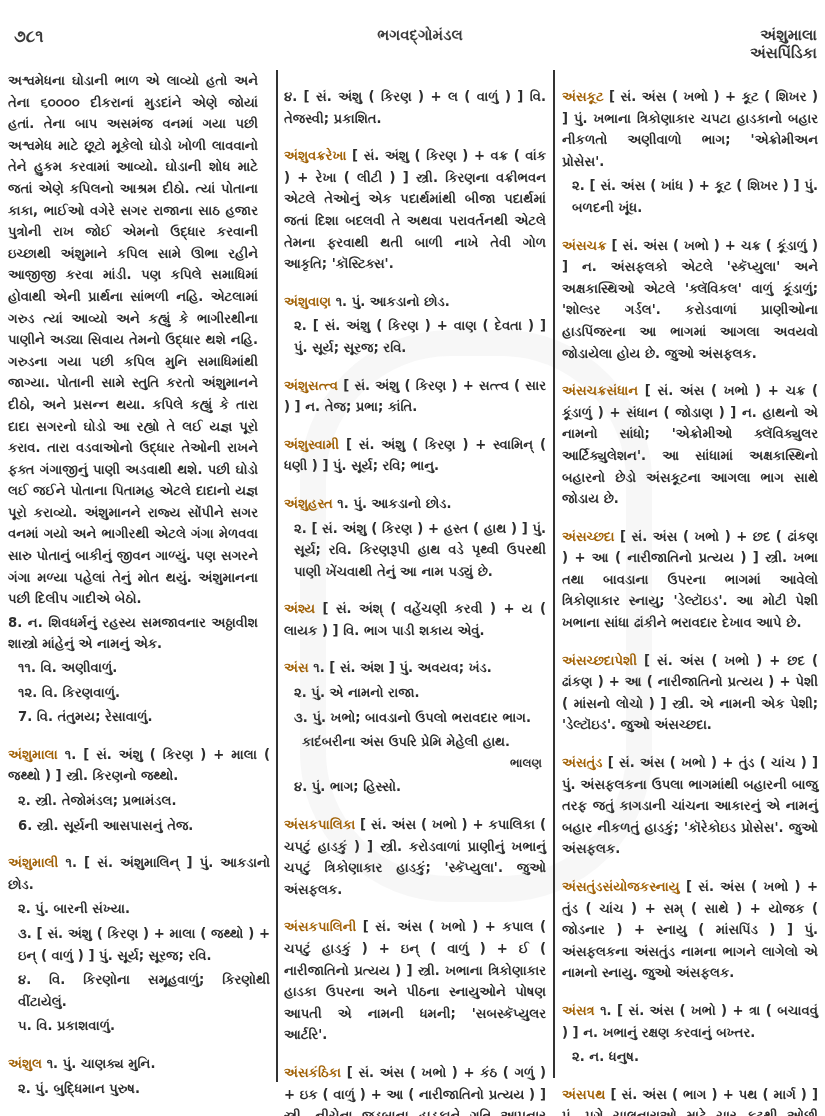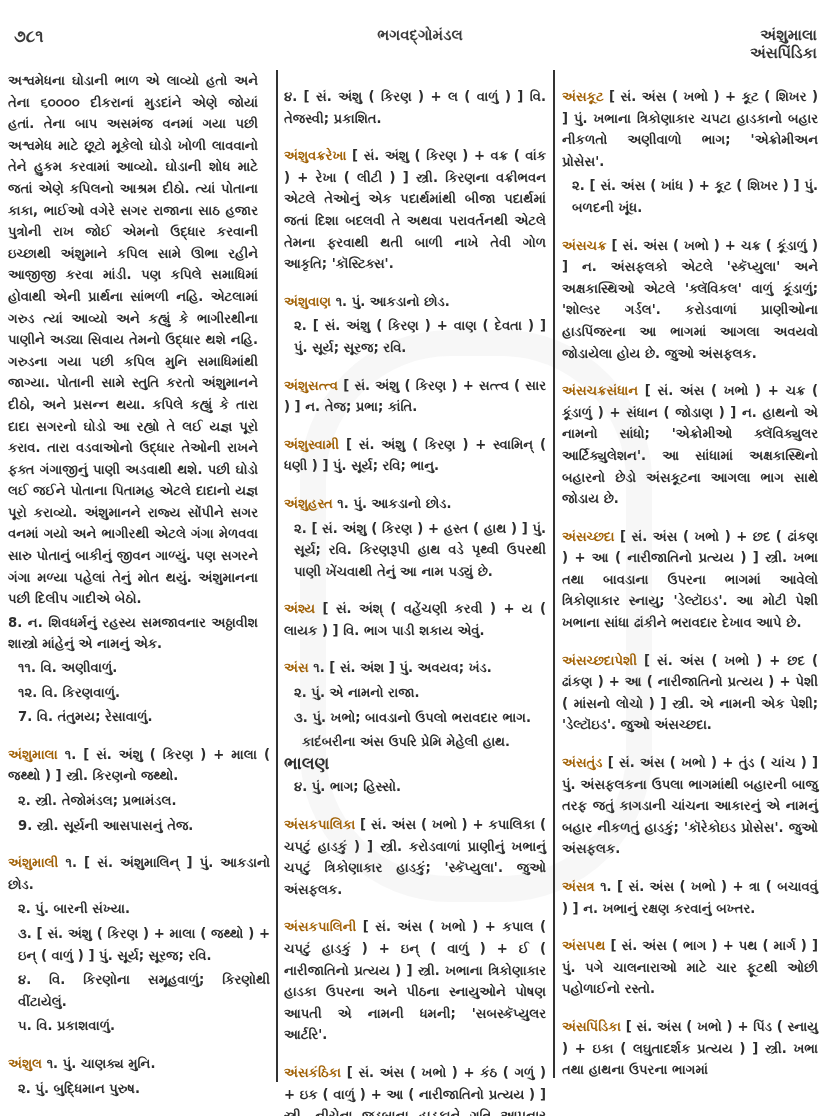--- a/index.html
+++ b/index.html
@@ -19,21 +19,21 @@
   .col-mid { left: 284px; width: 262px; }
   .col-right { left: 562px; width: 256px; }
   .rule { position: absolute; top: 70px; width: 2px; background: #333; }
   .rule-1 { left: 276px; height: 1012px; }
   .rule-2 { left: 553px; height: 1008px; }
   .entry { margin: 16px 0 3px 0; }
   .entry .hw { font-weight: 900; color: #a16207; }
   .sense { margin: 0 0 3px 10px; }
   .para { margin: 0 12px 2px 0; }
   .quote { margin: 2px 0 0 18px; font-size: 13px; }
-  .quote-src { text-align: left; font-size: 17px; margin: 0 4px 2px 0; font-family: Liberation Serif, serif; }
+  .quote-src { text-align: right; font-size: 12px; margin: 0 4px 2px 0; font-family: Liberation Serif, serif; }
   .watermark {
     position: absolute; left: 300px; top: 330px; width: 300px; height: 520px;
     border-radius: 150px; border: 26px solid rgba(200,200,200,0.14);
     pointer-events: none;
   }
 </style>
 </head>
 <body>
 
 <div class="watermark"></div>
@@ -55,21 +55,21 @@
   <div class="para">8. ન. શિવધર્મનું રહસ્ય સમજાવનાર અઠ્ઠાવીશ શાસ્ત્રો માંહેનું એ નામનું એક.</div>
   <div class="sense">૧૧. વિ. અણીવાળું.</div>
   <div class="sense">૧૨. વિ. કિરણવાળું.</div>
   <div class="sense">7. વિ. તંતુમય; રેસાવાળું.</div>
 
   <div class="entry">
     <span class="hw">અંશુમાલા</span>
     <span>૧. [ સં. અંશુ ( કિરણ ) + માલા ( જથ્થો ) ] સ્ત્રી. કિરણનો જથ્થો.</span>
   </div>
   <div class="sense">૨. સ્ત્રી. તેજોમંડલ; પ્રભામંડલ.</div>
-  <div class="sense">9. સ્ત્રી. સૂર્યની આસપાસનું તેજ.</div>
+  <div class="sense">6. સ્ત્રી. સૂર્યની આસપાસનું તેજ.</div>
 
   <div class="entry">
     <span class="hw">અંશુમાલી</span>
     <span>૧. [ સં. અંશુમાલિન્ ] પું. આકડાનો છોડ.</span>
   </div>
   <div class="sense">૨. પું. બારની સંખ્યા.</div>
   <div class="sense">૩. [ સં. અંશુ ( કિરણ ) + માલા ( જથ્થો ) + ઇન્ ( વાળું ) ] પું. સૂર્ય; સૂરજ; રવિ.</div>
   <div class="sense">૪. વિ. કિરણોના સમૂહવાળું; કિરણોથી વીંટાયેલું.</div>
   <div class="sense">૫. વિ. પ્રકાશવાળું.</div>
 
@@ -166,25 +166,30 @@
   <div class="entry">
     <span class="hw">અંસચ્છદાપેશી</span>
     <span>[ સં. અંસ ( ખભો ) + છદ ( ઢાંકણ ) + આ ( નારીજાતિનો પ્રત્યય ) + પેશી ( માંસનો લોચો ) ] સ્ત્રી. એ નામની એક પેશી; 'ડેલ્ટૉઇડ'. જુઓ અંસચ્છદા.</span>
   </div>
 
   <div class="entry">
     <span class="hw">અંસતુંડ</span>
     <span>[ સં. અંસ ( ખભો ) + તુંડ ( ચાંચ ) ] પું. અંસફલકના ઉપલા ભાગમાંથી બહારની બાજુ તરફ જતું કાગડાની ચાંચના આકારનું એ નામનું બહાર નીકળતું હાડકું; 'કૉરેકોઇડ પ્રોસેસ'. જુઓ અંસફલક.</span>
   </div>
 
+  <div class="entry">
+    <span class="hw">અંસતુંડસંયોજકસ્નાયુ</span>
+    <span>[ સં. અંસ ( ખભો ) + તુંડ ( ચાંચ ) + સમ્ ( સાથે ) + યોજક ( જોડનાર ) + સ્નાયુ ( માંસપિંડ ) ] પું. અંસફલકના અંસતુંડ નામના ભાગને લાગેલો એ નામનો સ્નાયુ. જુઓ અંસફલક.</span>
+  </div>
 
   <div class="entry">
     <span class="hw">અંસત્ર</span>
     <span>૧. [ સં. અંસ ( ખભો ) + ત્રા ( બચાવવું ) ] ન. ખભાનું રક્ષણ કરવાનું બખ્તર.</span>
   </div>
+  <div class="sense">૨. ન. ધનુષ.</div>
 
   <div class="entry">
     <span class="hw">અંસપથ</span>
     <span>[ સં. અંસ ( ભાગ ) + પથ ( માર્ગ ) ] પું. પગે ચાલનારાઓ માટે ચાર ફૂટથી ઓછી પહોળાઈનો રસ્તો.</span>
   </div>
 
   <div class="entry">
     <span class="hw">અંસપિંડિકા</span>
     <span>[ સં. અંસ ( ખભો ) + પિંડ ( સ્નાયુ ) + ઇકા ( લઘુતાદર્શક પ્રત્યય ) ] સ્ત્રી. ખભા તથા હાથના ઉપરના ભાગમાં</span>
   </div>

